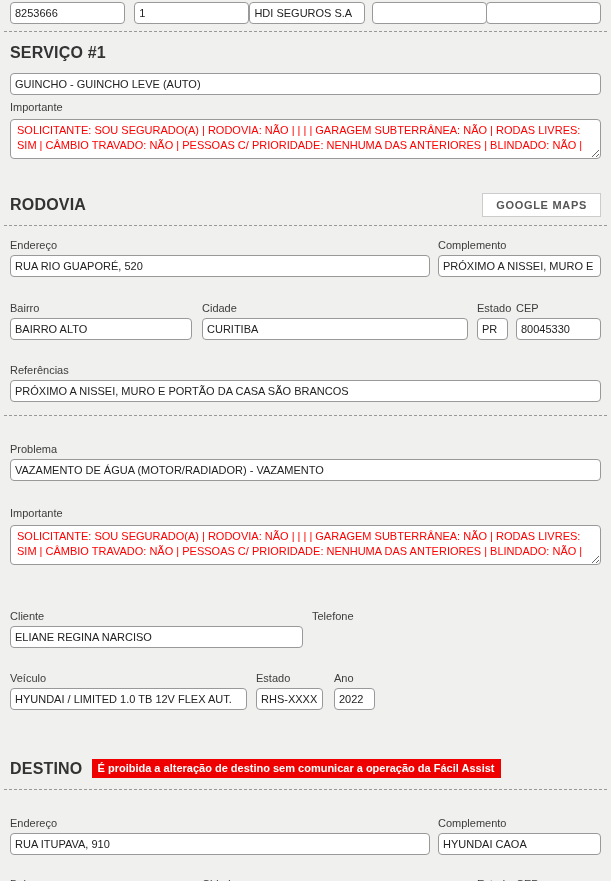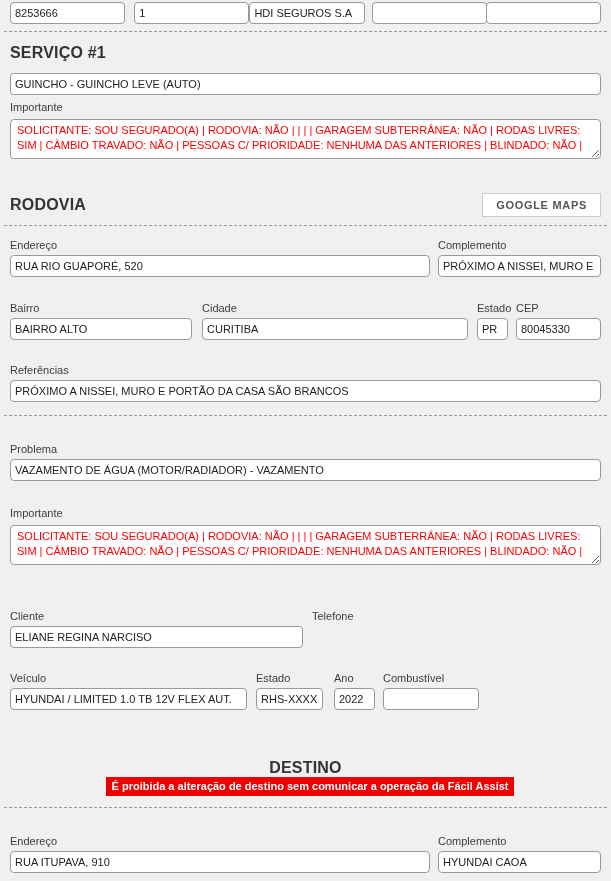--- a/index.html
+++ b/index.html
@@ -102,21 +102,21 @@
   .mt-origem-head { margin-top: 32px; }
   .mt-hr2 { margin-top: 8px; }
   .mt-addr1 { margin-top: 13px; }
   .mt-addr2 { margin-top: 25px; }
   .mt-ref { margin-top: 24px; }
   .mt-hr3 { margin-top: 13px; }
   .mt-problema { margin-top: 27px; }
   .mt-imp2 { margin-top: 26px; }
   .mt-cliente { margin-top: 43px; }
   .mt-veiculo { margin-top: 24px; }
-  .mt-destino { margin-top: 49px; flex-direction: column; }
+  .mt-destino { margin-top: 49px; }
   .mt-hr4 { margin-top: 11px; }
   .mt-dest-addr1 { margin-top: 27px; }
   .mt-dest-addr2 { margin-top: 23px; }
 </style>
 </head>
 <body>
 
 <div class="page">
 
   
@@ -208,24 +208,20 @@
       <input class="tb" value="HYUNDAI / LIMITED 1.0 TB 12V FLEX AUT." style="">
     </div>
     <div class="w-placa">
       <span class="lbl">Estado</span>
       <input class="tb" value="RHS-XXXX" style="">
     </div>
     <div class="w-ano">
       <span class="lbl">Ano</span>
       <input class="tb" value="2022" style="">
     </div>
-    <div class="w-comb">
-      <span class="lbl">Combustível</span>
-      <input class="tb" value="" style="">
-    </div>
   </div>
 
   
   <div class="destino-head mt-destino">
     <span class="heading">DESTINO</span>
     <span class="warning-banner">É proibida a alteração de destino sem comunicar a operação da Fácil Assist</span>
   </div>
 
   <hr class="hr mt-hr4">
 

